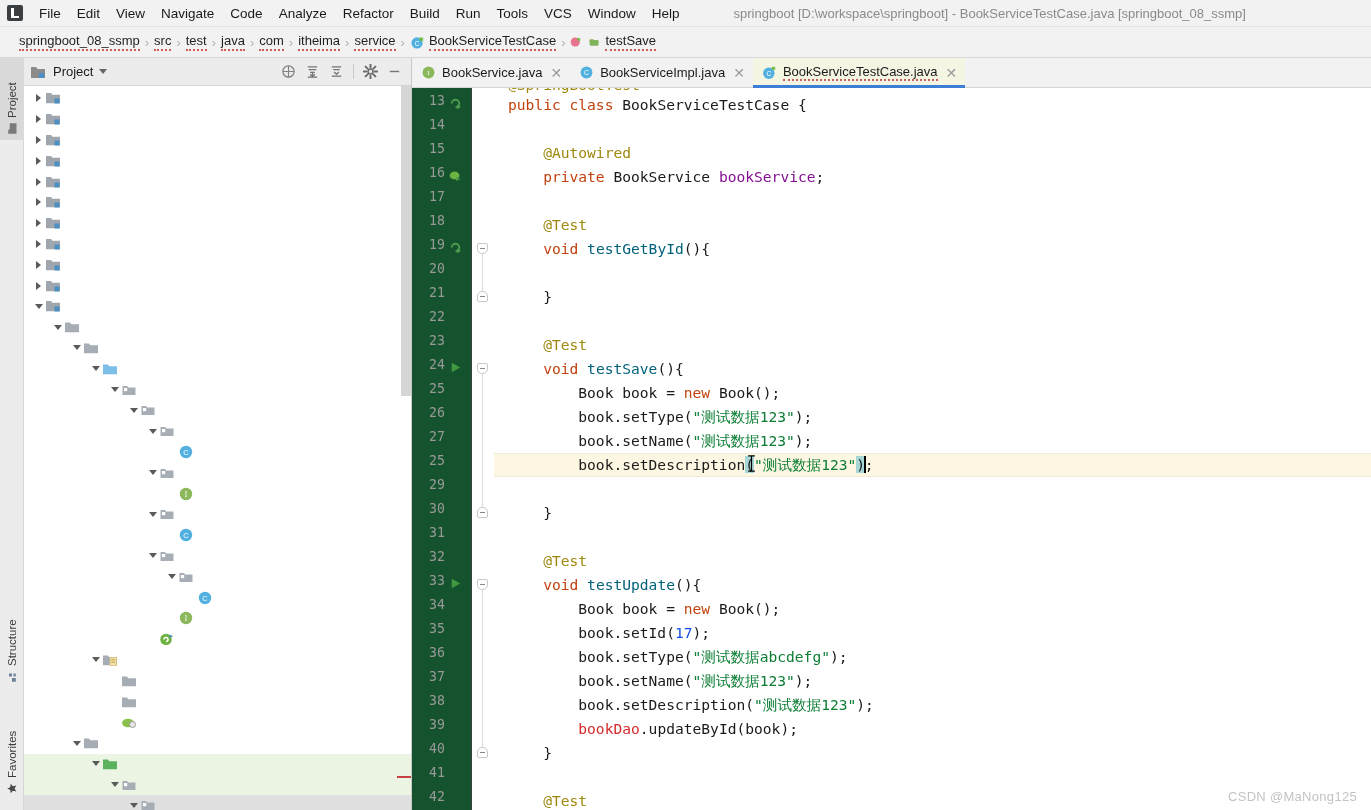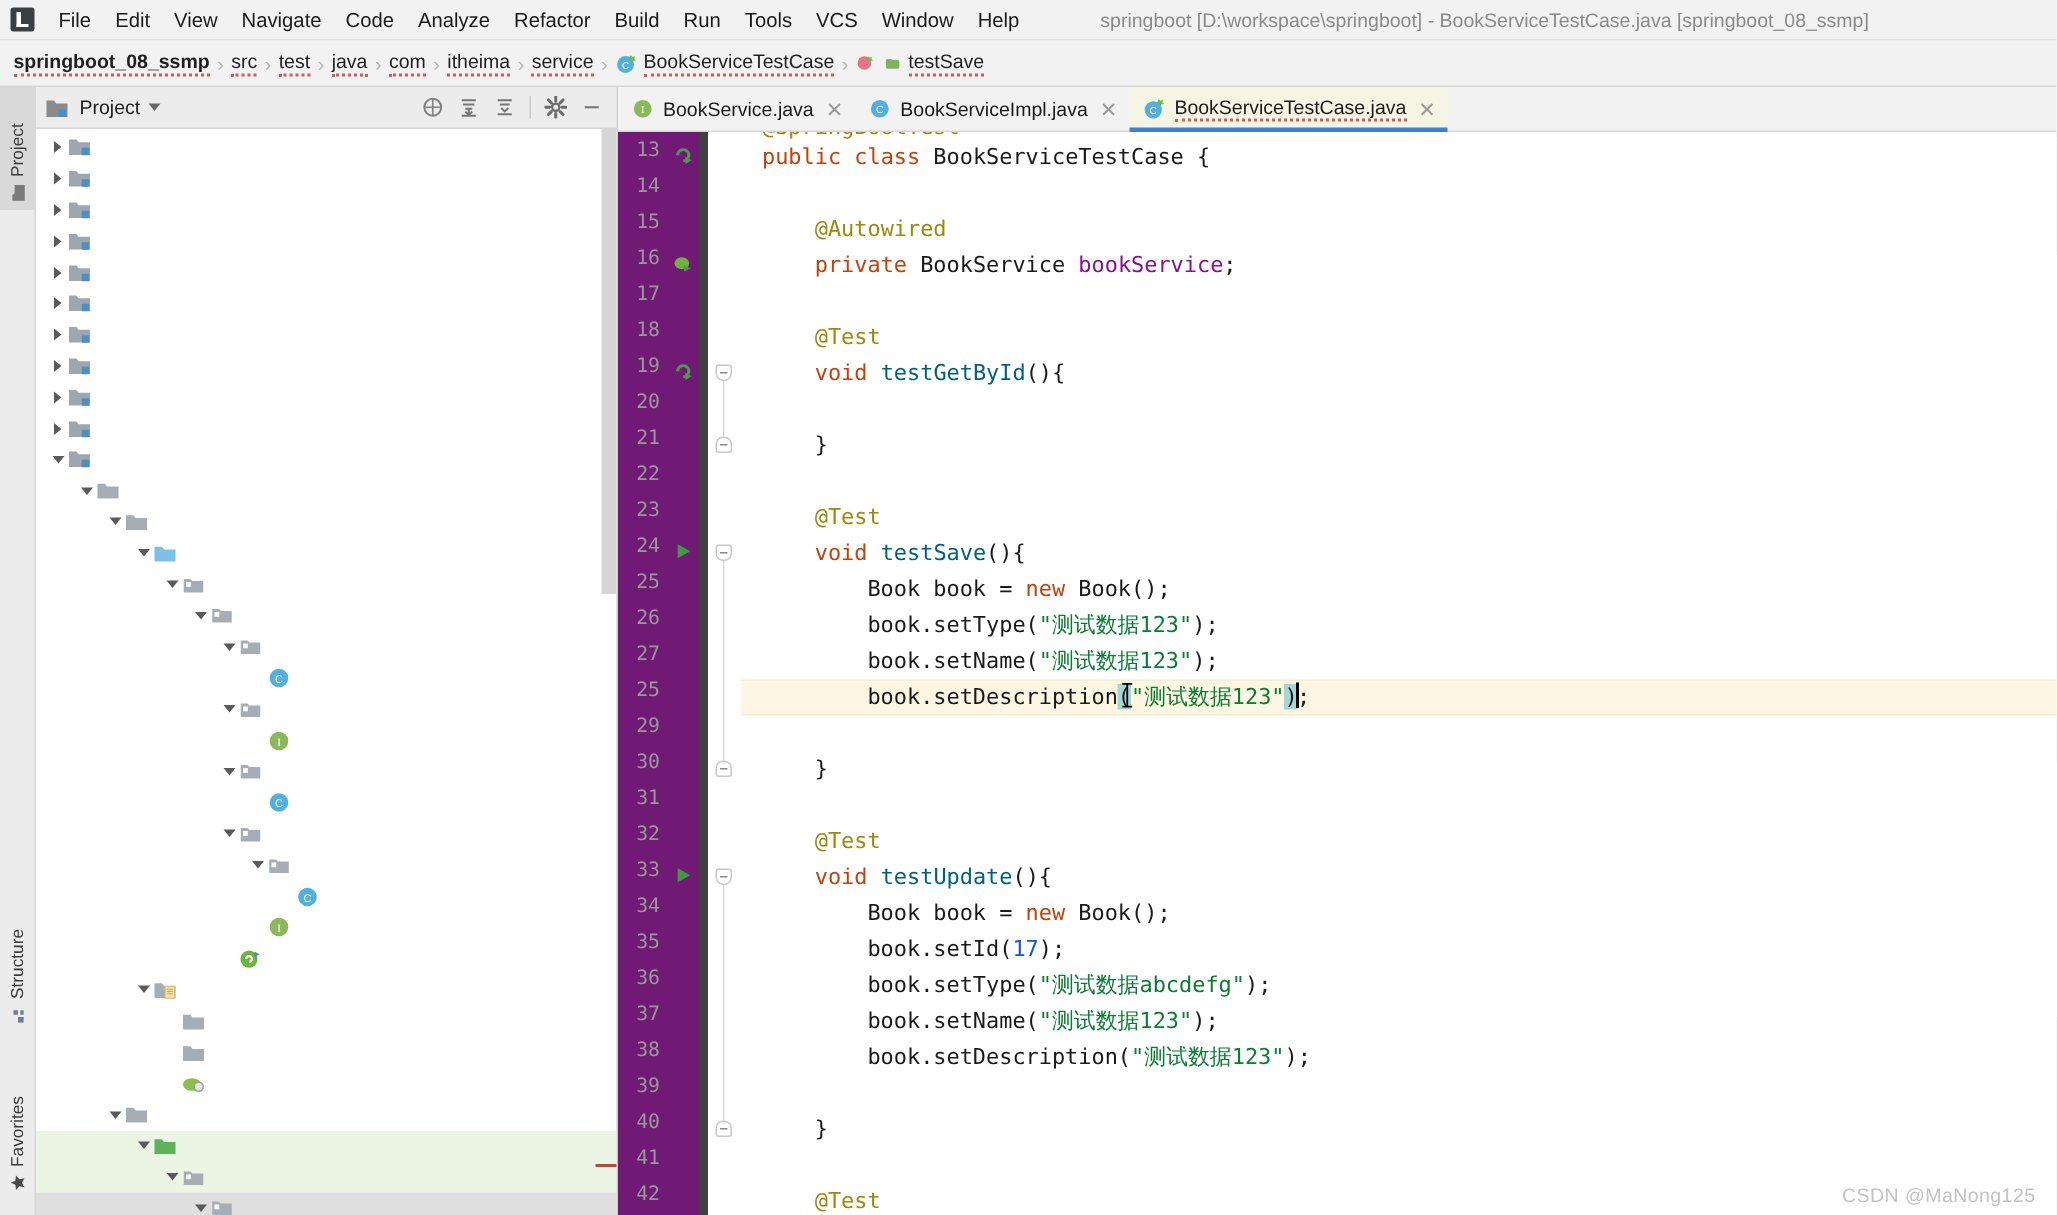--- a/index.html
+++ b/index.html
@@ -44,21 +44,21 @@
   
   .navbar {
     position: absolute; top: 27px; left: 0; width: 1371px; height: 31px;
     background: #f2f2f2; display: flex; align-items: center;
     border-bottom: 1px solid #d6d6d6;
   }
   .crumb {
     display: flex; align-items: center; gap: 4px;
     padding: 0 4px; white-space: nowrap; font-size: 13px; color: #1f1f1f;
   }
-  .crumb.bold { font-weight: bold; padding-left: 9px; }
+  .crumb.bold { font-weight: normal; padding-left: 19px; }
   .crumb .wavy { border-bottom: 2px dotted #d05b5b; padding-bottom: 1px; }
   .crumb-sep { color: #b4b4b4; font-size: 13px; padding: 0 1px; }
 
   .nav-right {
     margin-left: auto; display: flex; align-items: center; gap: 8px;
     padding-right: 8px;
   }
   .nav-arrow-icon { width: 20px; height: 20px; position: relative; }
   .run-config {
     display: flex; align-items: center; gap: 6px;
@@ -164,22 +164,22 @@
   .etab.active::after {
     content: ""; position: absolute; left: 0; bottom: -1px;
     width: 100%; height: 3px; background: #3d7fd6;
   }
   .etab .name.wavy { border-bottom: 2px dotted #d05b5b; padding-bottom: 0px; }
   .etab-close { color: #9a9a9a; font-size: 14px; margin-left: 2px; }
   .tab-icon { width: 15px; height: 15px; flex: none; }
 
   .code-wrap { position: relative; height: 722px; display: flex; background: #fff; }
   .gutter {
-    width: 60px; background: #701a75; position: relative; flex: none;
-    border-right: 6px solid #404040;
+    width: 60px; background: #14532d; position: relative; flex: none;
+    border-right: 1px solid #404040;
   }
   .gutter-marks { width: 22px; background: #fff; flex: none; position: relative; }
   .code-pane { flex: 1; position: relative; background: #fff; overflow: hidden; }
 
   .lnum {
     position: absolute; right: 26px; font-family: "DejaVu Sans Mono", monospace;
     font-size: 13.2px; color: #999; text-align: right; width: 30px;
   }
   .gico { position: absolute; left: 36px; width: 15px; height: 15px; }
   .fold {
@@ -811,20 +811,21 @@
           <div class="cline" style="top: 341px; left: 14px;">        book.setName(<span class="str">"测试数据123"</span>);</div>
           <div class="cline" style="top: 365px; left: 14px;">        book.setDescription<span class="brk">(</span><span class="str">"测试数据123"</span><span class="brk">)</span><span class="caret-bar"></span>;</div>
           <div class="cline" style="top: 413px; left: 14px;">    }</div>
           <div class="cline" style="top: 461px; left: 14px;">    <span class="ann">@Test</span></div>
           <div class="cline" style="top: 485px; left: 14px;">    <span class="kw">void</span> <span style="color:#00627a">testUpdate</span>(){</div>
           <div class="cline" style="top: 509px; left: 14px;">        Book book = <span class="kw">new</span> Book();</div>
           <div class="cline" style="top: 533px; left: 14px;">        book.setId(<span class="num">17</span>);</div>
           <div class="cline" style="top: 557px; left: 14px;">        book.setType(<span class="str">"测试数据abcdefg"</span>);</div>
           <div class="cline" style="top: 581px; left: 14px;">        book.setName(<span class="str">"测试数据123"</span>);</div>
           <div class="cline" style="top: 605px; left: 14px;">        book.setDescription(<span class="str">"测试数据123"</span>);</div>
+          <div class="cline" style="top: 629px; left: 14px;">        <span class="err">bookDao</span>.updateById(book);</div>
           <div class="cline" style="top: 653px; left: 14px;">    }</div>
           <div class="cline" style="top: 701px; left: 14px;">    <span class="ann">@Test</span></div>
           <div class="cline ann" style="top: -15px; left: 14px;">@SpringBootTest</div>
           <svg class="mousecursor" style="left:252px;top:367px" viewBox="0 0 11 18">
             <path d="M2 1 h7 M5.5 1 v16 M2 17 h7" stroke="#000" stroke-width="1.3" fill="none"></path>
           </svg>
         </div>
     </div>
 
     <div class="watermark">CSDN @MaNong125</div>

